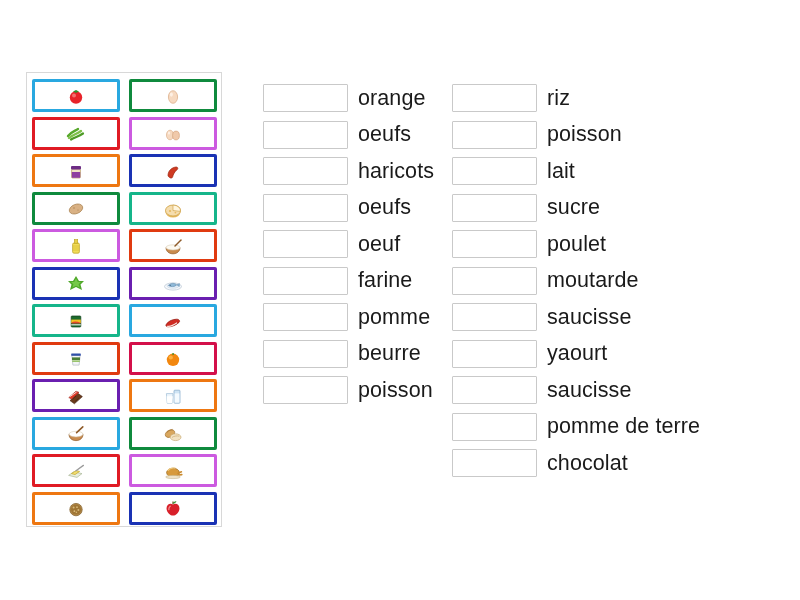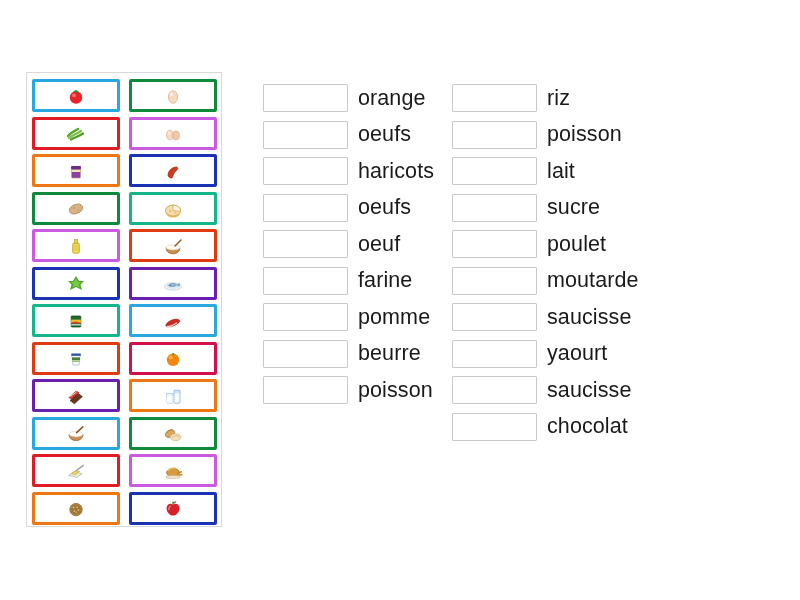--- a/index.html
+++ b/index.html
@@ -394,15 +394,19 @@
     <div class="word-row">
       <div class="drop-box"></div>
       <div class="word-label">yaourt</div>
     </div>
     <div class="word-row">
       <div class="drop-box"></div>
       <div class="word-label">saucisse</div>
     </div>
     <div class="word-row">
       <div class="drop-box"></div>
+      <div class="word-label">pomme de terre</div>
+    </div>
+    <div class="word-row">
+      <div class="drop-box"></div>
       <div class="word-label">chocolat</div>
     </div>
   </div>
 
 </body></html>

